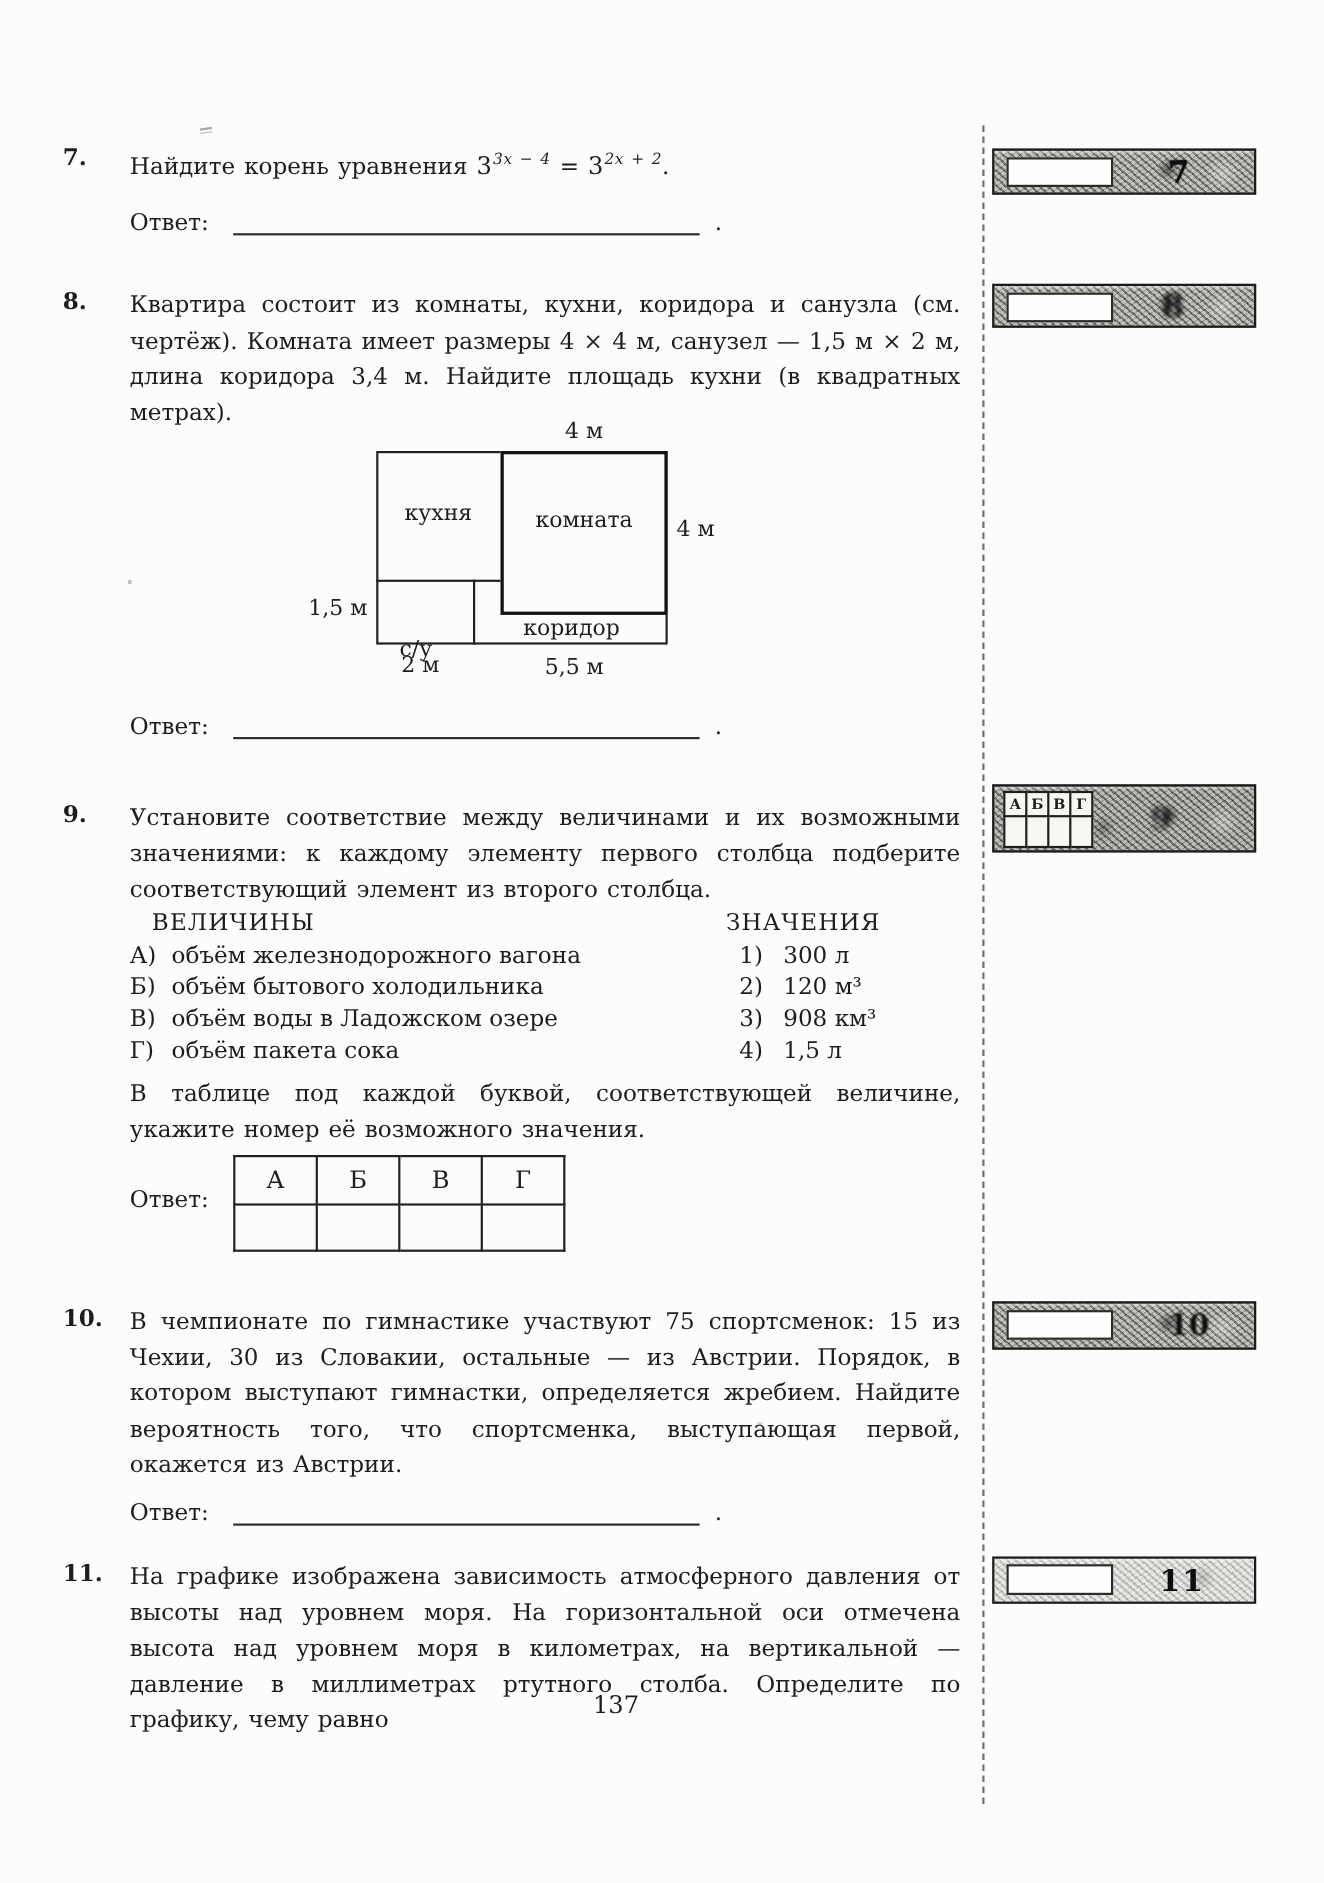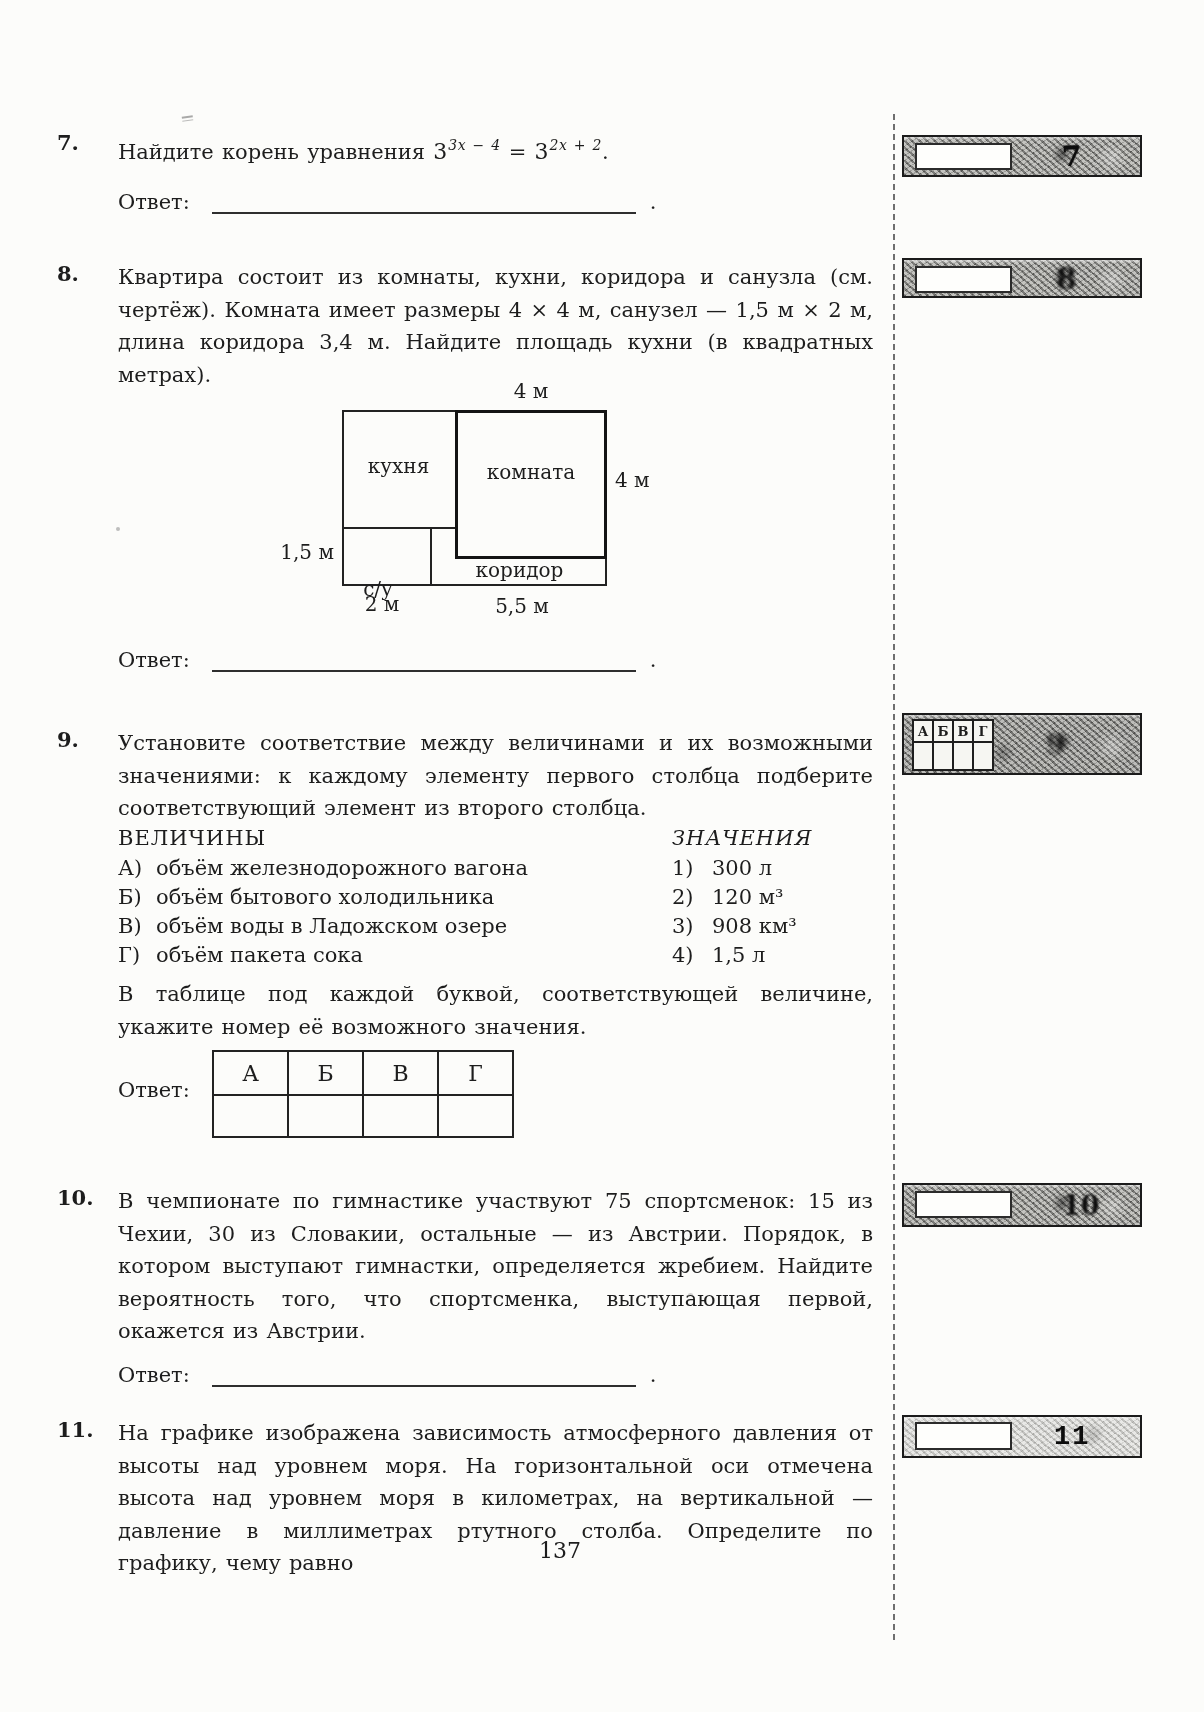--- a/index.html
+++ b/index.html
@@ -9,21 +9,21 @@
     width: 1204px; height: 1712px;
     background: #fcfcfa;
     font-family: "DejaVu Serif", serif;
     color: #1d1d1d;
     overflow: hidden;
   }
   
   .problem { position:absolute; left:57px; width:816px; }
   .pnum { position:absolute; left:0; top:0; font-weight:bold; font-size:21px; }
   .ptext { margin-left:61px; font-size:21px; line-height:32.5px; text-align:justify; word-spacing:1.5px; }
-  .col-header { position:absolute; font-size:21px; letter-spacing:1px; }
+  .col-header { position:absolute; font-size:21px; letter-spacing:1px;margin-left:20px; }
   .nine-row { position:absolute; left:175px; width:1010px; font-size:21px; white-space:nowrap; }
   .nine-row .k  { display:inline-block; width:38px; }
   .nine-row .rk { position:absolute; left:554px; }
   .nine-row .rv { position:absolute; left:594px;text-align:right; }
   
   .answer { position:absolute; display:flex; align-items:flex-end; font-size:21px; }
   .answer .blank { display:inline-block; width:424px; height:24px; border-bottom:2px solid #2e2e2e; margin-left:22px; }
   .answer .dot { margin-left:14px; }
   
   .vtable { position:absolute; left:212px; top:1050px; border-collapse:collapse; background:#fcfcfa; }
@@ -74,21 +74,21 @@
   .bx9  { top:713px;  height:62px; background-color:#8a8a86; }
   .bx10 { top:1183px; height:44px; }
   .bx11 { top:1415px; height:43px; }
   .field { position:absolute; left:11px; top:6px; width:97px; height:27px; background:#fefefc; border:2px solid #2b2b2b; }
   .bx11 .field { top:5px; height:28px; }
   .boxnum { position:absolute; font-weight:bold; font-size:28px; color:#0d0d0d; line-height:1; }
   .bx7  .boxnum { left:158px; top:6px;  text-shadow:0 0 2px rgba(0,0,0,.7); transform:rotate(-2deg); }
   .bx8  .boxnum { left:152px; top:4px;  font-size:30px; filter:blur(1.8px); }
   .bx9  .boxnum { left:142px; top:16px; filter:blur(2.2px); opacity:.85; }
   .bx10 .boxnum { left:158px; top:7px;  font-size:27px; filter:blur(1.1px); }
-  .bx11 .boxnum { left:150px; top:7px;  font-size:27px; letter-spacing:2px;font-family:Liberation Mono, monospace; }
+  .bx11 .boxnum { left:150px; top:7px;  font-size:27px; letter-spacing:2px; }
   .minitable { position:absolute; left:8px; top:4px; border-collapse:collapse; background:#f6f6f2; }
   .minitable td { width:20px; border:2px solid #1e1e1e; text-align:center; font-size:13px; font-weight:bold; }
   .minitable .mh td { height:22px; }
   .minitable .mb td { height:28px; }
   
   .math { white-space:nowrap; }
   .math .base { font-size:22px; }
   .math sup { font-size:14px; font-style:italic; position:relative; top:-1px; margin-left:1px; letter-spacing:.5px; }
   
   .pagenum { position:absolute; left:0; top:1538px; width:1120px; text-align:center; font-size:22px; }
@@ -146,21 +146,21 @@
     <span class="blank"></span>
     <span class="dot">.</span>
   </div>
 
   <div class="problem" style="top:727px;">
     <span class="pnum">9.</span>
     <div class="ptext">Установите соответствие между величинами и их возможными значениями: к каждому элементу первого столбца подберите соответствующий элемент из второго столбца.</div>
   </div>
 
   <div class="col-header" style="left:118px; top:826px;">ВЕЛИЧИНЫ</div>
-  <div class="col-header" style="left:672px; top:826px;font-style:italic;">ЗНАЧЕНИЯ</div>
+  <div class="col-header" style="left:640px; top:826px;">ЗНАЧЕНИЯ</div>
 
   <div class="nine-row" style="left:118px; top:856px;">
     <span class="k">А)</span><span>объём железнодорожного вагона</span>
     <span class="rk">1)</span><span class="rv">300 л</span>
   </div>
   <div class="nine-row" style="left:118px; top:885px;">
     <span class="k">Б)</span><span>объём бытового холодильника</span>
     <span class="rk">2)</span><span class="rv">120 м³</span>
   </div>
   <div class="nine-row" style="left:118px; top:914px;">

